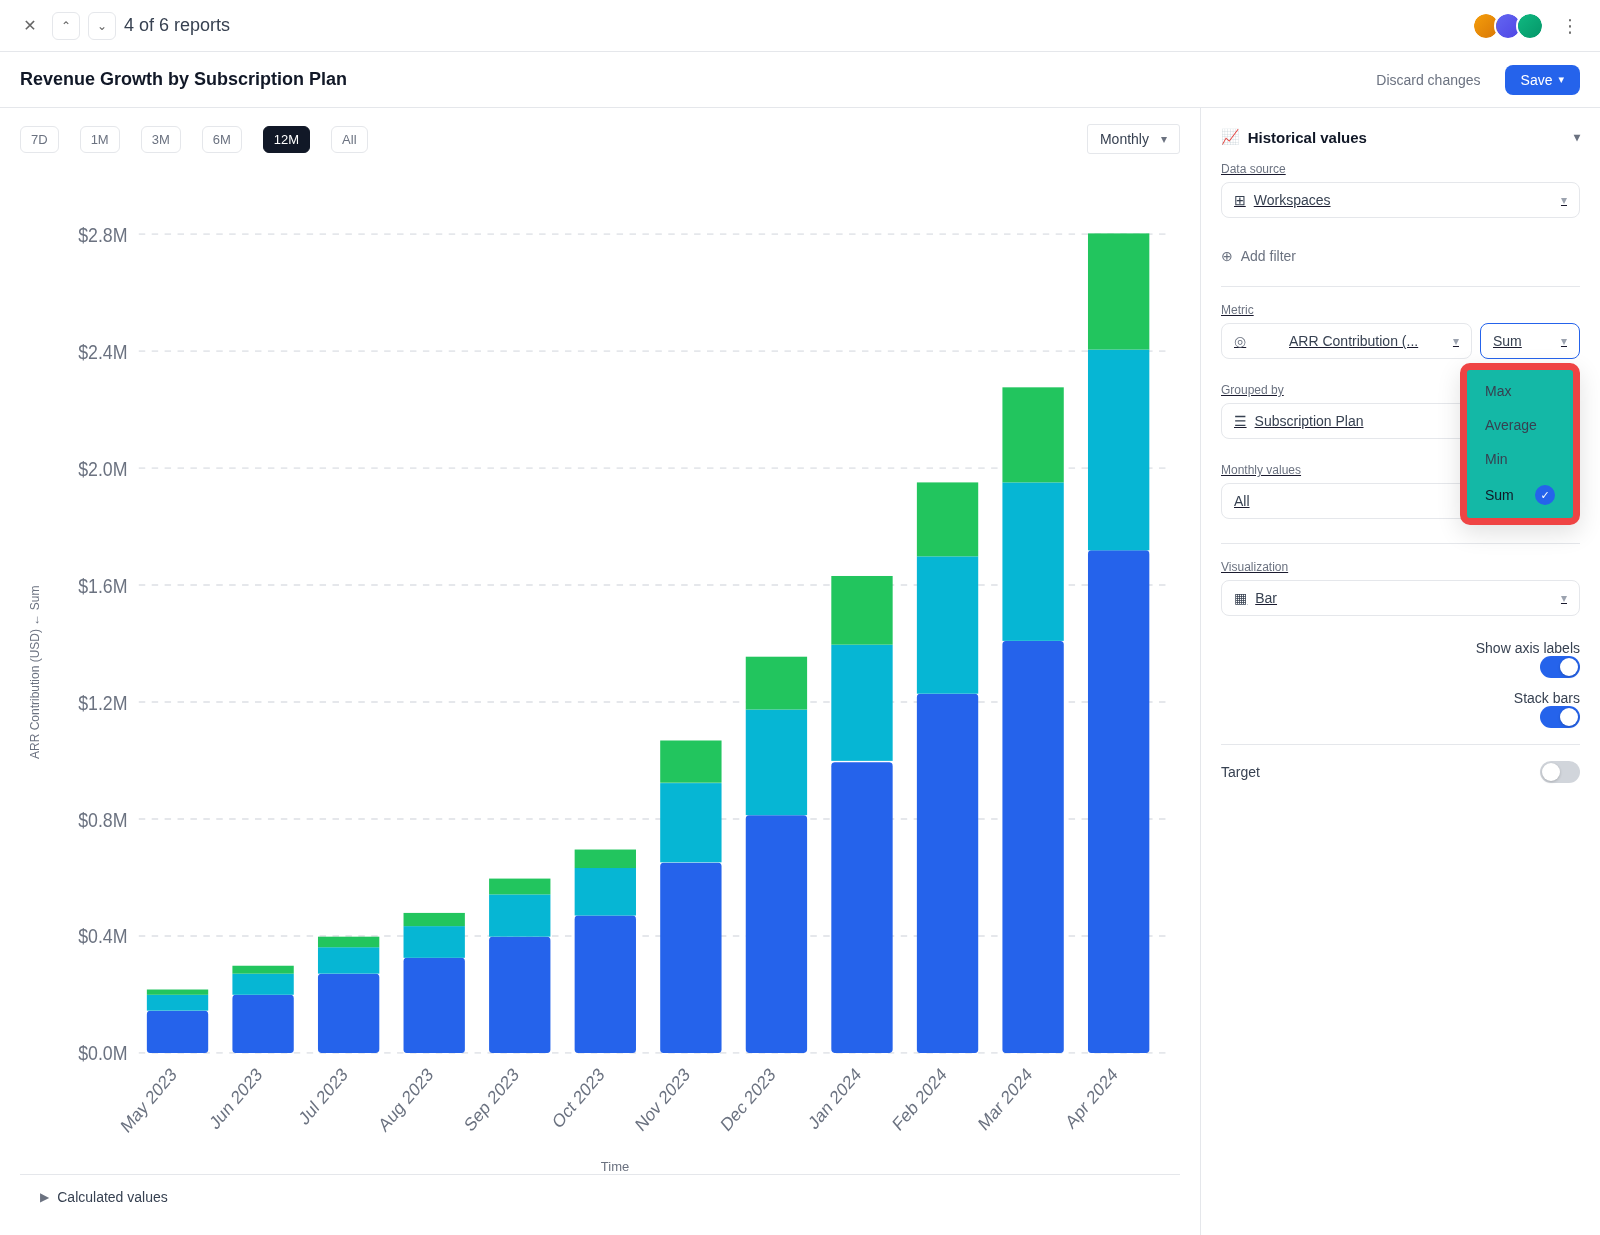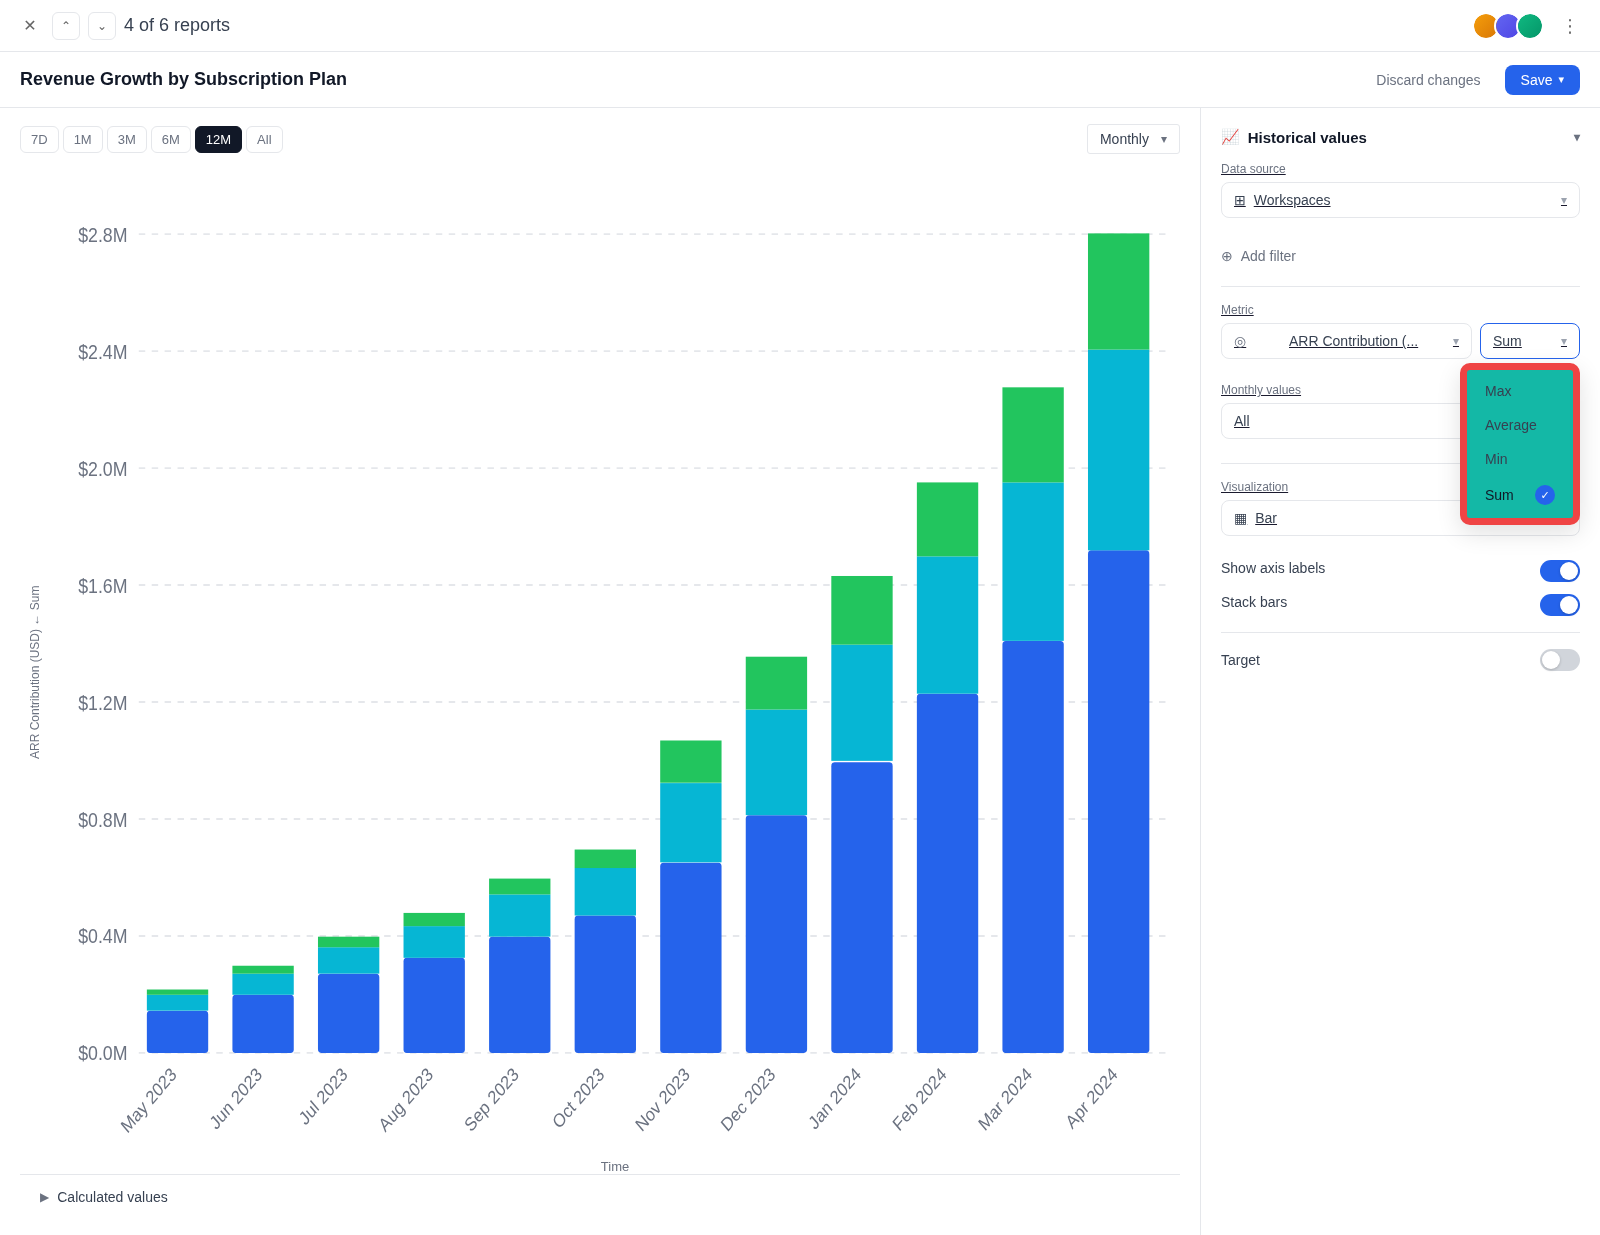--- a/index.html
+++ b/index.html
@@ -32,21 +32,21 @@
     .save-chevron { font-size: 11px; }
 
     
     .main-content { display: flex; flex: 1; overflow: hidden; }
 
     
     .chart-area { flex: 1; display: flex; flex-direction: column; padding: 16px 20px; background: #fff; overflow: hidden; }
 
     
     .time-filter-row { display: flex; align-items: center; justify-content: space-between; margin-bottom: 16px; }
-    .time-filters { display: flex; gap: 4px; }
+    .time-filters { display: flex; gap: 21px; }
     .time-btn { padding: 5px 10px; border-radius: 6px; border: 1px solid #e5e7eb; background: #fff; font-size: 13px; color: #6b7280; cursor: pointer; }
     .time-btn.active { background: #111827; color: #fff; border-color: #111827; }
     .period-selector { display: flex; align-items: center; gap: 6px; border: 1px solid #e5e7eb; border-radius: 3px; padding: 6px 12px; background: #fff; cursor: pointer; font-size: 14px; color: #374151; }
 
     
     .legend { display: flex; justify-content: center; gap: 20px; margin-bottom: 12px; }
     .legend-item { display: flex; align-items: center; gap: 6px; font-size: 13px; color: #374151; }
     .legend-dot { width: 10px; height: 10px; border-radius: 50%; }
 
     
@@ -86,21 +86,21 @@
     .metric-select { flex: 1; display: flex; align-items: center; justify-content: space-between; border: 1px solid #e5e7eb; border-radius: 8px; padding: 9px 12px; background: #fff; cursor: pointer; font-size: 14px; color: #374151; }
     .sum-select { width: 100px; display: flex; align-items: center; justify-content: space-between; border: 1px solid #2563eb; border-radius: 8px; padding: 9px 12px; background: #fff; cursor: pointer; font-size: 14px; color: #374151; }
 
     
     .dropdown-menu { position: absolute; top: 100%; right: 0; width: 120px; background: #14b8a6; border: 7px solid #ef4444; border-radius: 10px; box-shadow: 0 8px 24px rgba(0,0,0,0.12); z-index: 100; padding: 4px; margin-top: 4px; }
     .dropdown-item { display: flex; align-items: center; justify-content: space-between; padding: 9px 14px; border-radius: 6px; cursor: pointer; font-size: 14px; color: #374151; }
     .dropdown-item.selected { color: #111827; font-weight: 500; }
     .check-icon { width: 20px; height: 20px; background: #2563eb; border-radius: 50%; display: flex; align-items: center; justify-content: center; color: #fff; font-size: 11px; }
 
     
-    .toggle-row { display: flex; align-items: flex-start; justify-content: space-between; margin-bottom: 12px; }
+    .toggle-row { display: flex; align-items: flex-end; justify-content: space-between; margin-bottom: 12px; flex-direction: column; }
     .toggle-label { font-size: 14px; color: #374151; }
     .toggle { width: 40px; height: 22px; border-radius: 11px; background: #2563eb; position: relative; cursor: pointer; }
     .toggle.off { background: #d1d5db; }
     .toggle-thumb { width: 18px; height: 18px; border-radius: 50%; background: #fff; position: absolute; top: 2px; transition: left 0.2s; box-shadow: 0 1px 3px rgba(0,0,0,0.2); }
     .toggle.on .toggle-thumb { left: 20px; }
     .toggle.off .toggle-thumb { left: 2px; }
 
     .target-row { display: flex; align-items: center; justify-content: space-between; }
     .target-label { font-size: 14px; color: #374151; font-weight: 500; }
   </style>
@@ -339,20 +339,28 @@
               <span>Min</span>
             </div>
             <div class="dropdown-item selected">
               <span>Sum</span>
               <div class="check-icon">✓</div>
             </div>
           </div>
         </div>
       </div>
 
+      <div class="panel-section">
+        <div class="field-label">Grouped by</div>
+        <div class="select-field">
+          <span class="select-field-icon">☰</span>
+          <span class="select-field-text">Subscription Plan</span>
+          <span class="select-chevron">▾</span>
+        </div>
+      </div>
 
       <div class="panel-section">
         <div class="field-label">Monthly values</div>
         <div class="select-field">
           <span class="select-field-text">All</span>
           <span class="select-chevron">▾</span>
         </div>
       </div>
 
       <hr class="divider">

